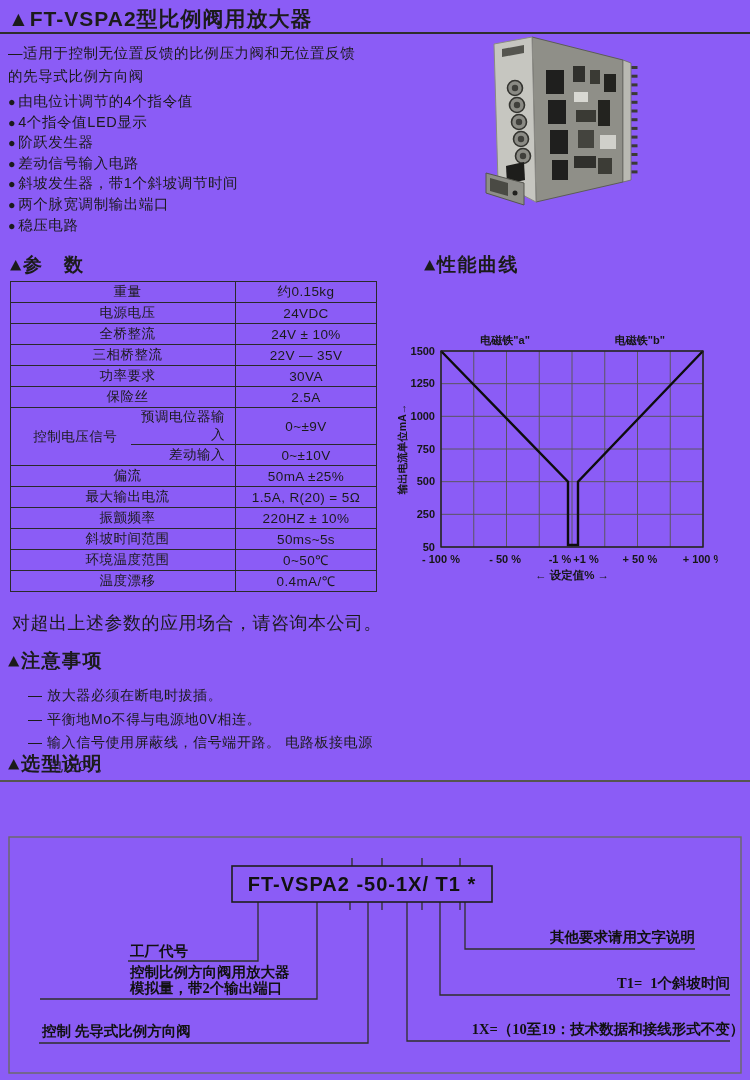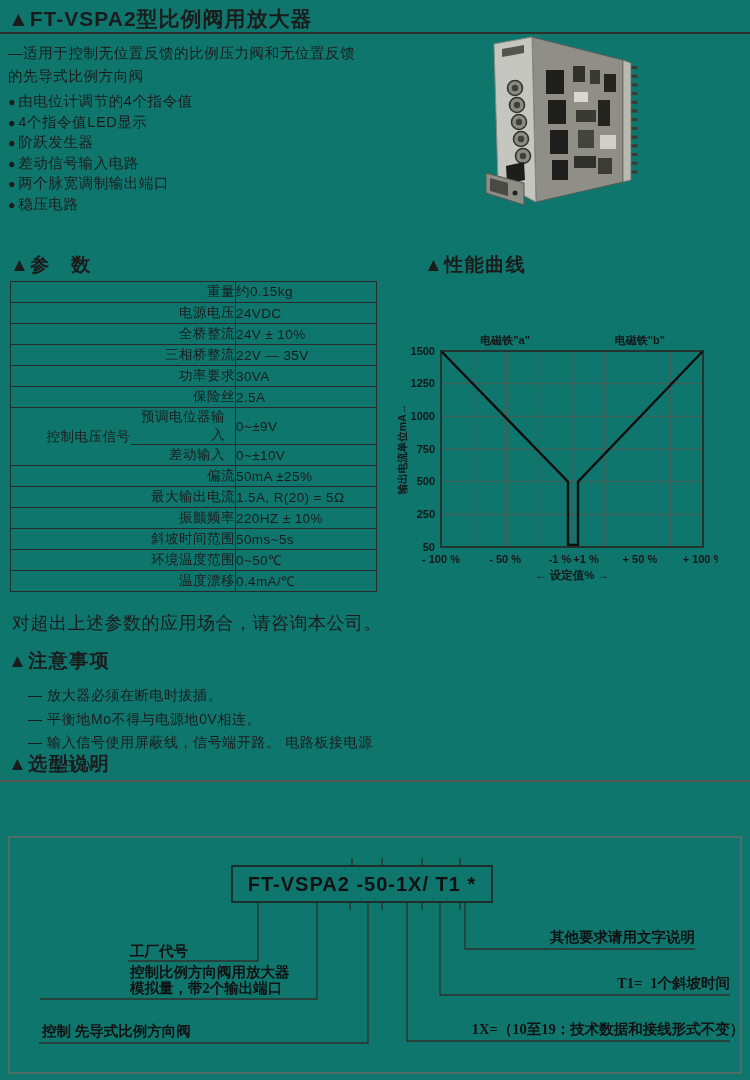--- a/index.html
+++ b/index.html
@@ -1,36 +1,36 @@
 <!DOCTYPE html>
 <html><head>
 <meta charset="utf-8">
 <style>
   html,body{margin:0;padding:0;background:#dddcd8;}
-  #page{position:relative;width:750px;height:1080px;background:#0f766e;overflow:hidden;
+  #page{position:relative;width:750px;height:1080px;background:#8b5cf6;overflow:hidden;
         font-family:"Liberation Sans",sans-serif;color:#1b1b1b;}
   .abs{position:absolute;}
   #doc-title{left:8px;top:5px;font-size:21px;font-weight:700;letter-spacing:1px;}
   #title-rule{left:0;top:32px;width:750px;height:2px;background:#2e2e2c;}
   #intro{left:8px;top:42px;width:348px;font-size:14.5px;line-height:22.5px;letter-spacing:0.6px;}
   #features{left:8px;top:92px;width:465px;font-size:14.5px;line-height:19.6px;letter-spacing:0.6px;}
   .feature .bullet{font-size:12.5px;margin-right:2px;}
-  .sect{font-size:19px;font-weight:700;letter-spacing:1.5px;}
+  .sect{font-size:19px;font-weight:700;letter-spacing:1.5px;font-family:Liberation Mono, monospace;}
   #params-head{left:10px;top:252px;}
   #perf-head{left:424px;top:252px;}
   #notes-head{left:8px;top:648px;}
   #sel-head{left:8px;top:751px;}
   #param-table{left:10px;top:281px;border-collapse:collapse;border:1.6px solid #2a2a2a;
                table-layout:fixed;width:366px;}
   #param-table td{border-top:1.3px solid #2a2a2a;height:20px;padding:0;font-size:13.5px;
                   vertical-align:middle;}
   #param-table tr:first-child td{border-top:none;}
-  #param-table .lbl{padding-left:9px;text-align:right;letter-spacing:0.5px;}
+  #param-table .lbl{padding-left:9px;text-align:center;letter-spacing:0.5px;}
   #param-table .sub{text-align:right;padding-right:10px;letter-spacing:0.5px;}
-  #param-table .val{border-left:1.3px solid #2a2a2a;text-align:left;letter-spacing:0.4px;margin-top:32px;}
+  #param-table .val{border-left:1.3px solid #2a2a2a;text-align:center;letter-spacing:0.4px;margin-top:32px;}
   #footnote{left:12px;top:611px;font-size:18px;letter-spacing:0.5px;}
   .notes-col{font-size:14px;line-height:23.5px;letter-spacing:0.6px;}
   .note{padding-left:21px;text-indent:-21px;}
   #rule2{left:0;top:780px;width:750px;height:1.5px;background:#55554f;}
   #perf-chart{left:396px;top:330px;}
   #perf-chart text{font-family:"Liberation Sans",sans-serif;fill:#161616;}
   #selection-svg{left:8px;top:836px;}
   .obox{fill:none;stroke:#6a6a64;stroke-width:1.4;}
   .mbox{fill:none;stroke:#1f1f1d;stroke-width:1.6;}
   .mcode{font:700 20px "Liberation Sans",sans-serif;letter-spacing:1px;fill:#111;}
@@ -45,20 +45,21 @@
   <div class="abs" id="doc-title">▲FT-VSPA2型比例阀用放大器</div>
   <div class="abs" id="title-rule"></div>
 
   <div class="abs" id="intro">—适用于控制无位置反馈的比例压力阀和无位置反馈的先导式比例方向阀</div>
 
   <div class="abs" id="features">
     <div class="feature"><span class="bullet">●</span><span>由电位计调节的4个指令值</span></div>
     <div class="feature"><span class="bullet">●</span><span>4个指令值LED显示</span></div>
     <div class="feature"><span class="bullet">●</span><span>阶跃发生器</span></div>
     <div class="feature"><span class="bullet">●</span><span>差动信号输入电路</span></div>
+    <div class="feature"><span class="bullet">●</span><span>斜坡发生器，带1个斜坡调节时间</span></div>
     <div class="feature"><span class="bullet">●</span><span>两个脉宽调制输出端口</span></div>
     <div class="feature"><span class="bullet">●</span><span>稳压电路</span></div>
   </div>
 
   <svg class="abs" style="left:478px;top:30px;" width="175" height="210" viewBox="0 0 175 210">
     <g>
       <polygon points="54,7 145,30 145,152 58,172" fill="#8f8f88" stroke="#5c5c56" stroke-width="1"></polygon>
       <rect x="95" y="36" width="12" height="16" fill="#30302c"></rect>
       <rect x="112" y="40" width="10" height="14" fill="#3a3a34"></rect>
       <rect x="126" y="44" width="12" height="18" fill="#23231f"></rect>

